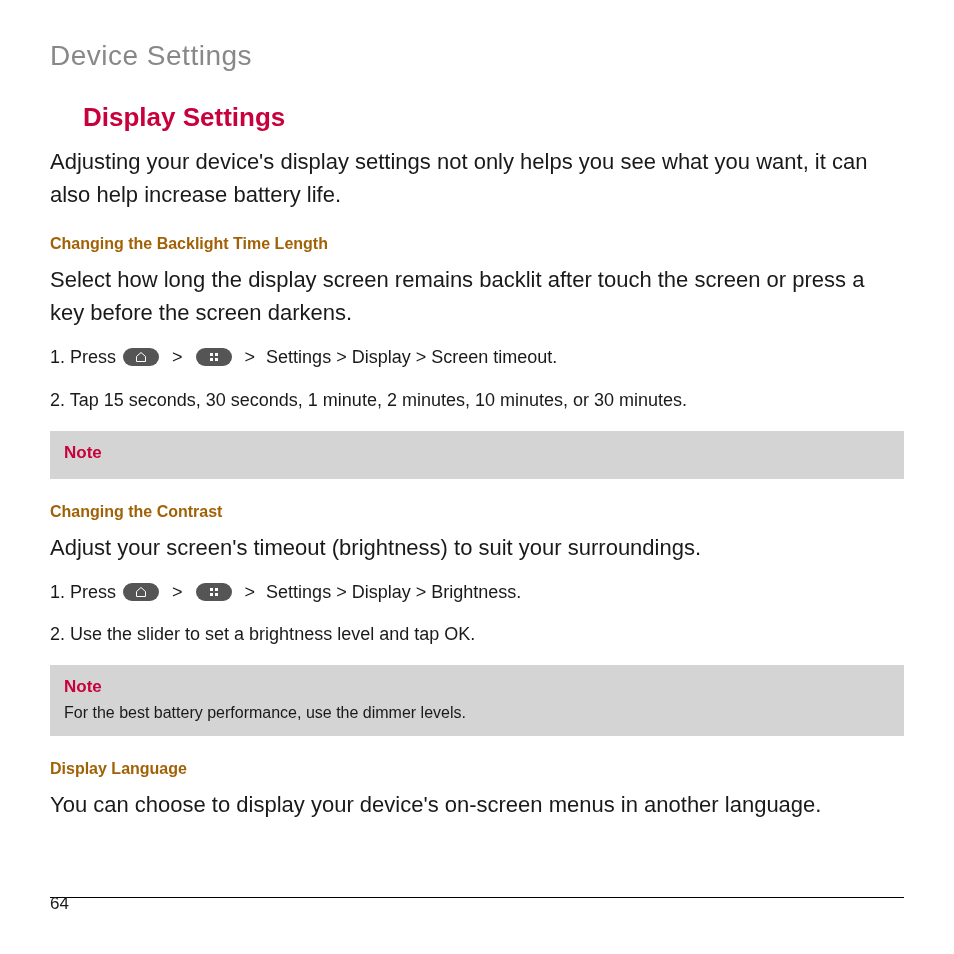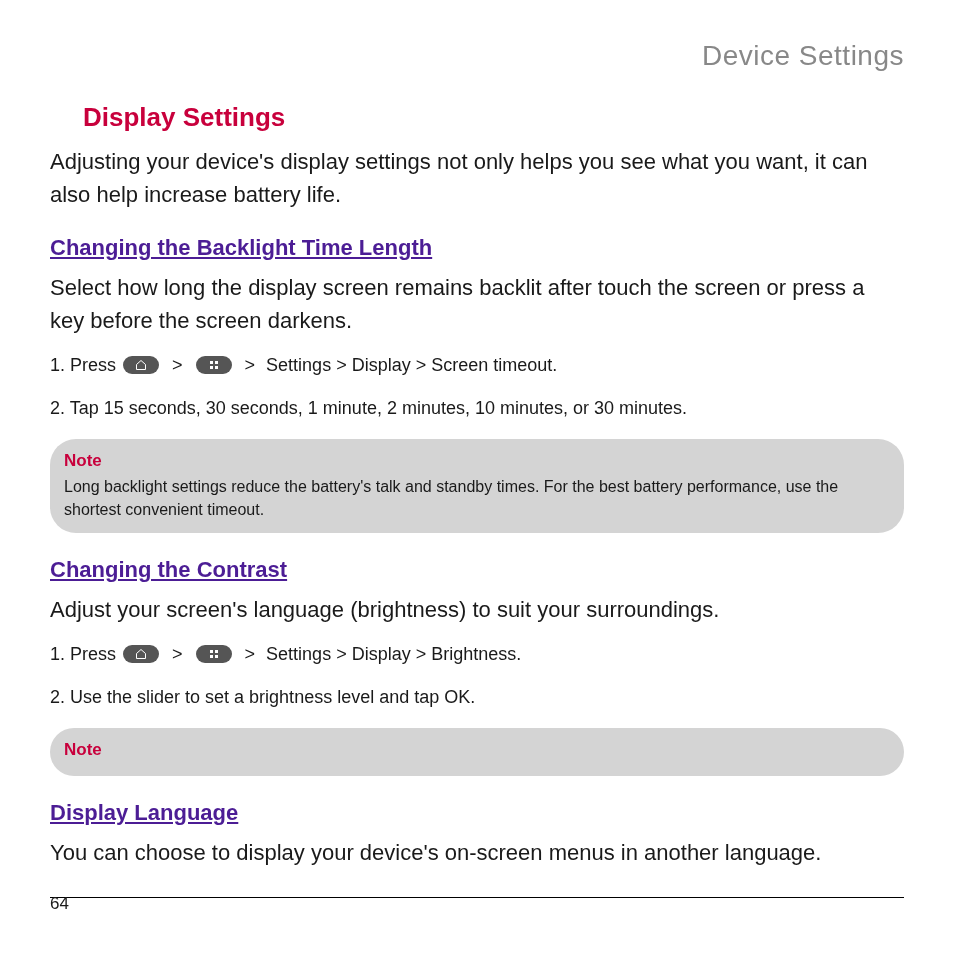--- a/index.html
+++ b/index.html
@@ -15,56 +15,53 @@
       color: #1a1a1a;
       background: #fff;
       position: relative;
     }
     .page-header {
       font-size: 28px;
       font-weight: 400;
       color: #888;
       margin-bottom: 30px;
       letter-spacing: 0.5px;
-      text-align: right;
     }
     .h1-accent {
       font-size: 26px;
       font-weight: 600;
       color: #c8003c;
       margin-bottom: 12px;
       margin-left: 33px;
     }
     .h2-accent {
-      font-size: 22px;
+      font-size: 16px;
       font-weight: 600;
-      color: #4c1d95;
+      color: #a16207;
       margin-top: 24px;
       margin-bottom: 10px;
-      text-decoration: underline;
     }
     .body-text {
       font-size: 22px;
       line-height: 1.5;
       color: #1a1a1a;
       margin-bottom: 14px;
     }
     .step {
       font-size: 18px;
       line-height: 1.6;
       margin-bottom: 14px;
     }
     .step strong {
       font-weight: 400;
     }
     .note-box {
       background: #d4d4d4;
       padding: 12px 26px 12px 14px;
       margin: 16px 0 4px 0;
-      border-radius: 26px;
     }
     .note-title {
       color: #c8003c;
       font-weight: 700;
       font-size: 17px;
       margin-bottom: 4px;
     }
     .note-text {
       font-size: 16px;
       line-height: 1.45;
@@ -138,25 +135,24 @@
   <span> &gt; </span>
   <strong>Screen timeout</strong><span>.</span>
 </p>
 
 <p class="step">
   <span>2. Tap </span><strong>15 seconds, 30 seconds, 1 minute, 2 minutes, 10 minutes, or 30 minutes</strong><span>.</span>
 </p>
 
 <div class="note-box">
   <div class="note-title">Note</div>
-  <div class="note-text">Long backlight settings reduce the battery's talk and standby times. For the best battery performance, use the shortest convenient timeout.</div>
 </div>
 
 <div class="h2-accent">Changing the Contrast</div>
-<p class="body-text">Adjust your screen's language (brightness) to suit your surroundings.</p>
+<p class="body-text">Adjust your screen's timeout (brightness) to suit your surroundings.</p>
 
 <p class="step">
   <span>1. Press </span>
   <span class="icon-key">
     <svg viewBox="0 0 24 24" fill="none" stroke="#fff" stroke-width="2">
         <path d="M3 11 L12 3 L21 11 V21 H3 Z"></path>
       </svg>
   </span>
   <span class="sep"> &gt; </span>
   <span class="icon-key">
@@ -174,19 +170,20 @@
   <span> &gt; </span>
   <strong>Brightness</strong><span>.</span>
 </p>
 
 <p class="step">
   <span>2. Use the slider to set a brightness level and tap </span><strong>OK</strong><span>.</span>
 </p>
 
 <div class="note-box">
   <div class="note-title">Note</div>
+  <div class="note-text">For the best battery performance, use the dimmer levels.</div>
 </div>
 
 <div class="h2-accent">Display Language</div>
 <p class="body-text">You can choose to display your device's on-screen menus in another language.</p>
 
 <div class="footer-line"></div>
 <div class="page-num">64</div>
 
 </body></html>

